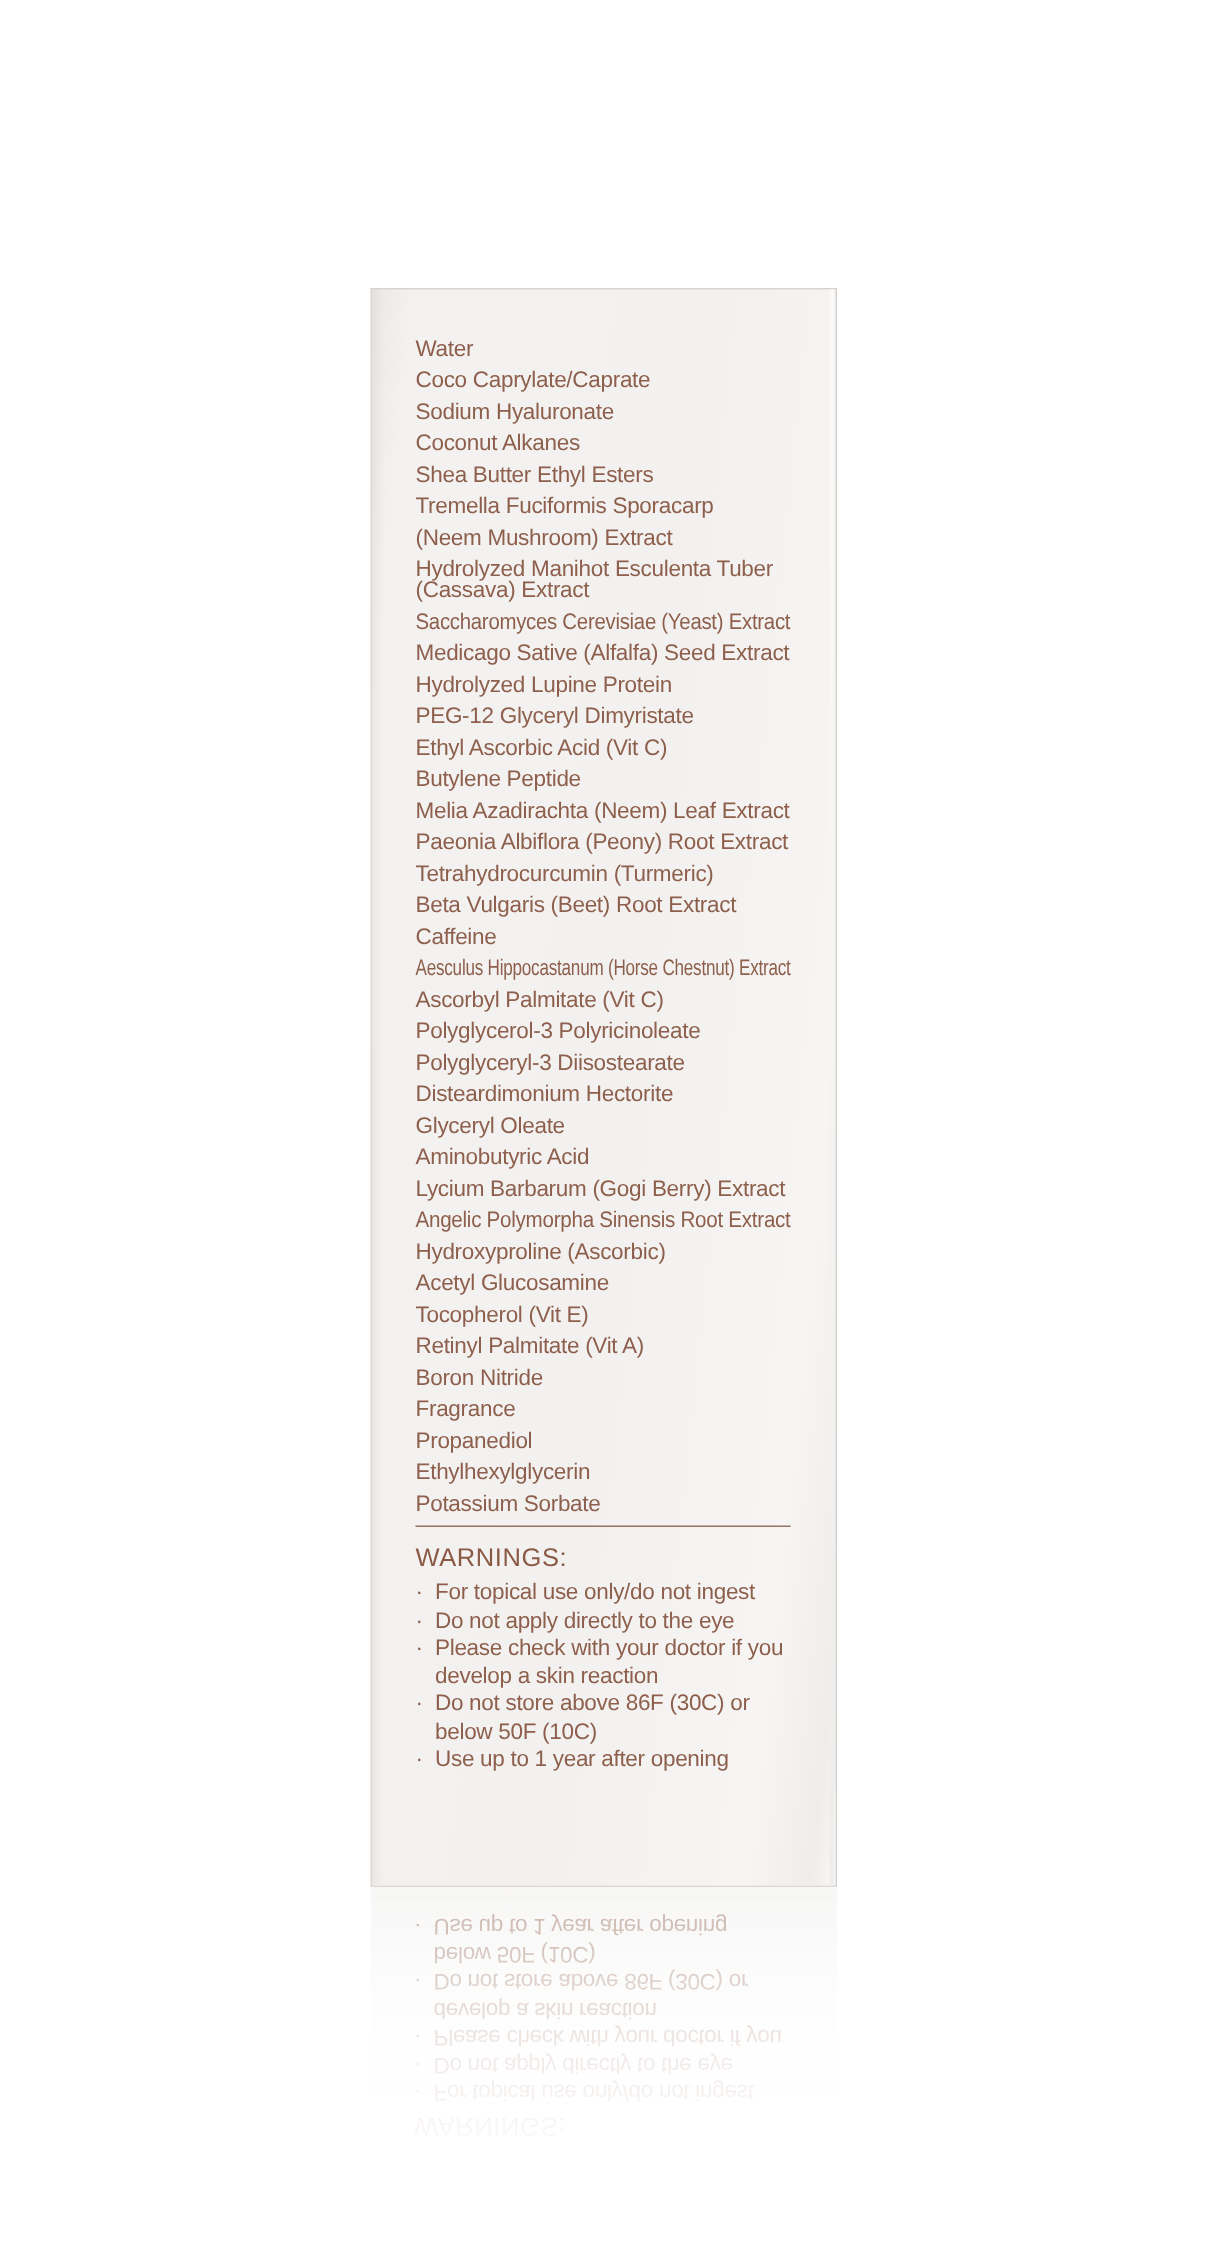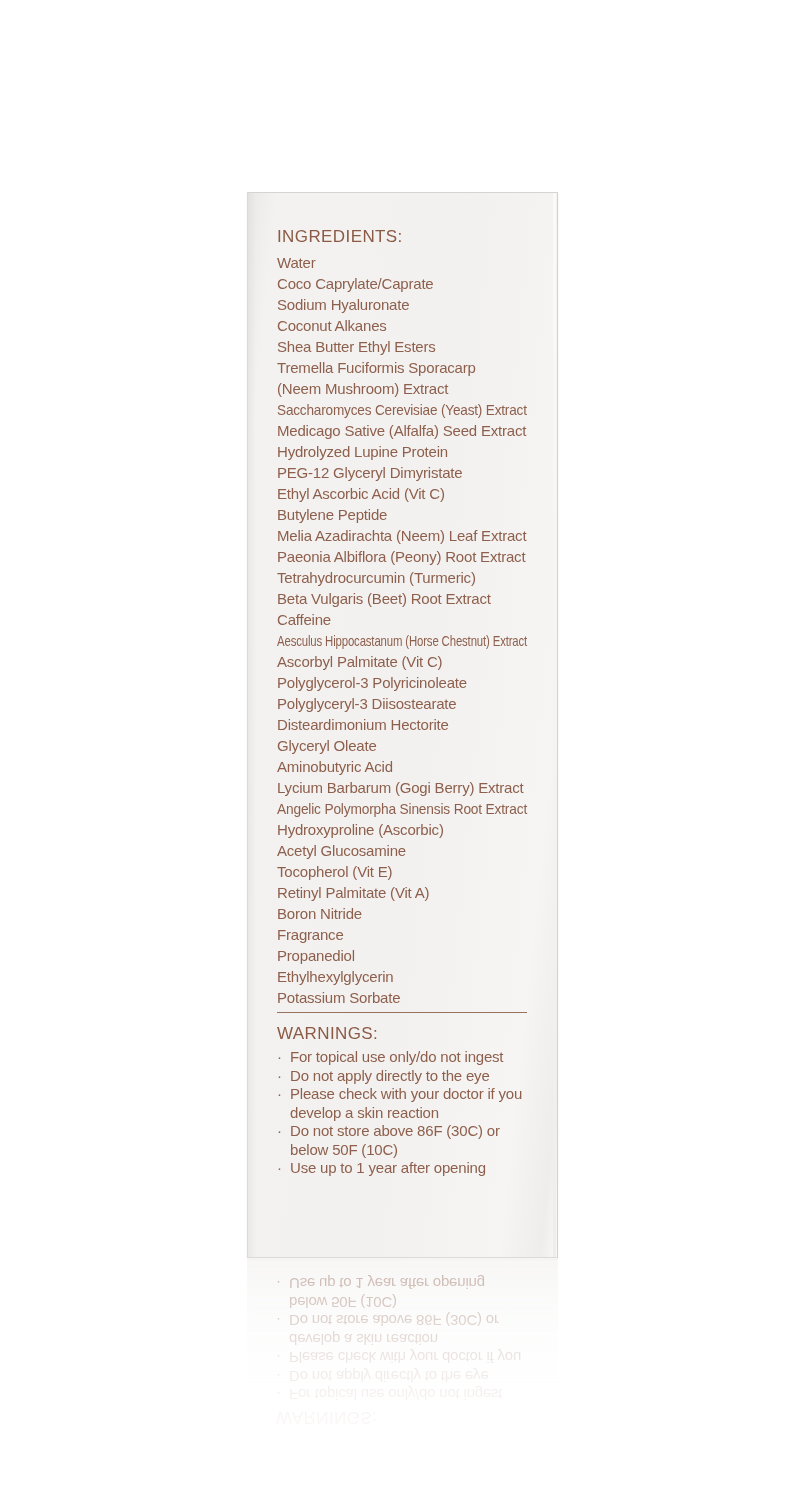--- a/index.html
+++ b/index.html
@@ -58,31 +58,32 @@
     mask-image:linear-gradient(to bottom,rgba(0,0,0,0) 2%,rgba(0,0,0,.28) 45%,rgba(0,0,0,1) 100%);
   }
 </style>
 </head>
 <body>
 
 <div class="stage">
 
   <div class="box">
 
-    <div class="section-title ing-title">INGREDIENTS:</div>
 
     <div class="ing-list">
 
     <div class="ing-item">Water</div>
         <div class="ing-item">Coco Caprylate/Caprate</div>
         <div class="ing-item">Sodium Hyaluronate</div>
         <div class="ing-item">Coconut Alkanes</div>
         <div class="ing-item">Shea Butter Ethyl Esters</div>
         <div class="ing-item">Tremella Fuciformis Sporacarp</div>
         <div class="ing-item">(Neem Mushroom) Extract</div>
+        <div class="ing-item">Hydrolyzed Manihot Esculenta Tuber
+(Cassava) Extract</div>
         <div class="ing-item" style="transform-origin: 0px 50%; transform: scaleX(0.906);">Saccharomyces Cerevisiae (Yeast) Extract</div>
         <div class="ing-item">Medicago Sative (Alfalfa) Seed Extract</div>
         <div class="ing-item">Hydrolyzed Lupine Protein</div>
         <div class="ing-item">PEG-12 Glyceryl Dimyristate</div>
         <div class="ing-item">Ethyl Ascorbic Acid (Vit C)</div>
         <div class="ing-item">Butylene Peptide</div>
         <div class="ing-item">Melia Azadirachta (Neem) Leaf Extract</div>
         <div class="ing-item">Paeonia Albiflora (Peony) Root Extract</div>
         <div class="ing-item">Tetrahydrocurcumin (Turmeric)</div>
         <div class="ing-item">Beta Vulgaris (Beet) Root Extract</div>

